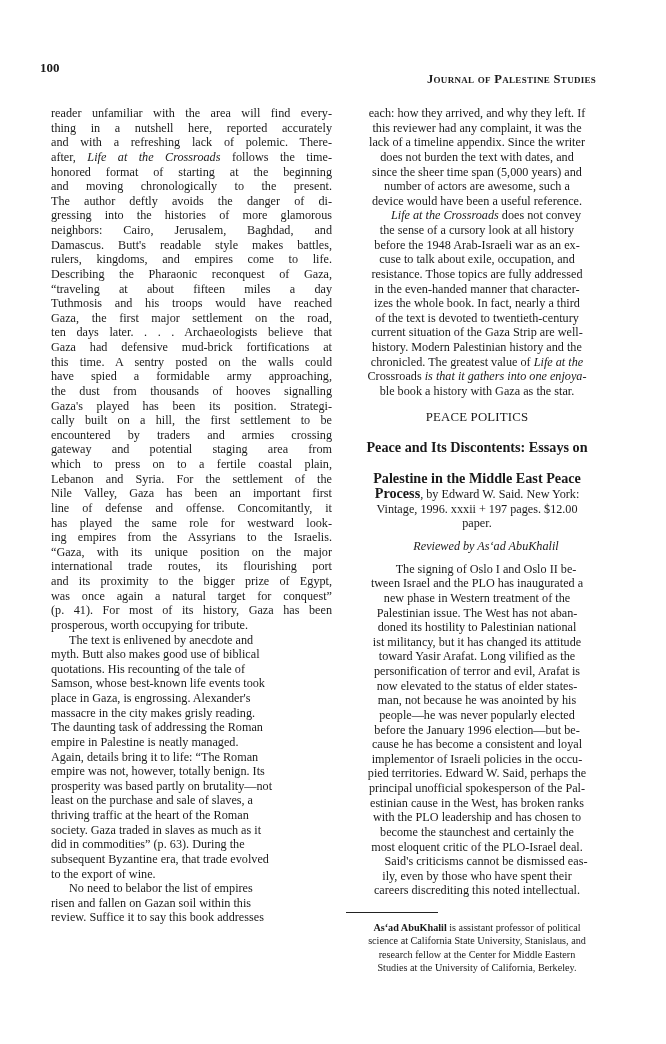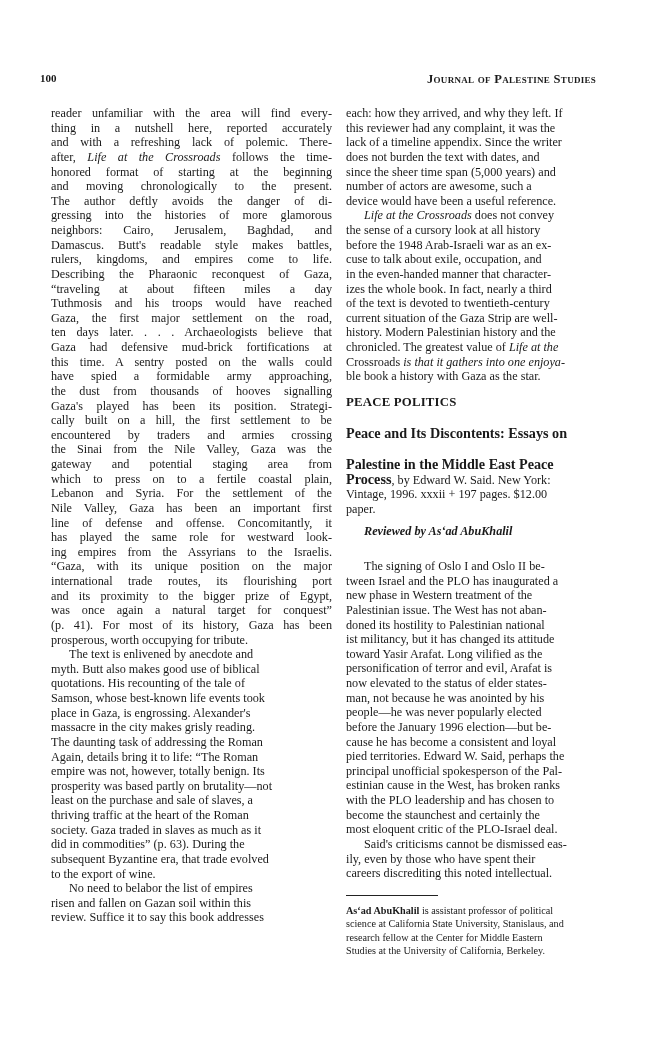--- a/index.html
+++ b/index.html
@@ -1,29 +1,29 @@
 <!DOCTYPE html>
 <html><head>
 <meta charset="utf-8">
 <style>
   html, body { margin: 0; padding: 0; background: #ffffff; }
   body { width: 666px; height: 1044px; position: relative; overflow: hidden;
          font-family: "Liberation Serif", "DejaVu Serif", serif; color: #1a1a1a; }
-  .pgnum { position: absolute; left: 40px; top: 72px; font-weight: bold; font-size: 11px; }
+  .pgnum { position: absolute; left: 40px; top: 60px; font-weight: bold; font-size: 13px; }
   .runhead { position: absolute; left: 427px; top: 72px; font-size: 12.5px; font-weight: bold;
              font-variant: small-caps; letter-spacing: 0.3px; }
-  .col { position: absolute; top: 106px; font-size: 12.2px; line-height: 14.62px; }
+  .col { position: absolute; top: 106px; font-size: 12.2px; line-height: 14.62px; text-align: center; }
   .left { left: 51px; width: 281px; text-align: justify; }
   .right { left: 346px; width: 262px; }
   .line { display: block; white-space: nowrap; }
   .left .line.j { text-align: justify; text-align-last: justify; white-space: normal; }
   .ind { padding-left: 18px; }
-  .sec { font-weight: bold; font-size: 12.8px; margin-top: 11px; margin-bottom: 10px; letter-spacing: 0.2px; }
+  .sec { font-weight: normal; font-size: 12.8px; margin-top: 11px; margin-bottom: 10px; letter-spacing: 0.2px; }
   .btitle { font-weight: bold; font-size: 14.2px; line-height: 15px; margin-top: 16px; }
-  .rev { font-weight: bold; font-style: italic; padding-left: 18px; margin-top: 8px; margin-bottom: 20px; }
+  .rev { font-weight: normal; font-style: italic; padding-left: 18px; margin-top: 8px; margin-bottom: 8px; }
   .rule { width: 92px; border-top: 1px solid #222; margin-top: 14px; margin-bottom: 8px; }
   .fn { font-size: 10.2px; line-height: 13.4px; }
   .fn b { font-weight: bold; }
   i { }
 </style>
 </head>
 <body>
 
 <div class="pgnum">100</div>
 <div class="runhead">Journal of Palestine Studies</div>
@@ -46,21 +46,20 @@
       <span class="line j">Tuthmosis and his troops would have reached</span>
       <span class="line j">Gaza, the first major settlement on the road,</span>
       <span class="line j">ten days later. . . . Archaeologists believe that</span>
       <span class="line j">Gaza had defensive mud-brick fortifications at</span>
       <span class="line j">this time. A sentry posted on the walls could</span>
       <span class="line j">have spied a formidable army approaching,</span>
       <span class="line j">the dust from thousands of hooves signalling</span>
       <span class="line j">Gaza's played has been its position. Strategi-</span>
       <span class="line j">cally built on a hill, the first settlement to be</span>
       <span class="line j">encountered by traders and armies crossing</span>
-      <span class="line j">the Sinai from the Nile Valley, Gaza was the</span>
       <span class="line j">gateway and potential staging area from</span>
       <span class="line j">which to press on to a fertile coastal plain,</span>
       <span class="line j">Lebanon and Syria. For the settlement of the</span>
       <span class="line j">Nile Valley, Gaza has been an important first</span>
       <span class="line j">line of defense and offense. Concomitantly, it</span>
       <span class="line j">has played the same role for westward look-</span>
       <span class="line j">ing empires from the Assyrians to the Israelis.</span>
       <span class="line j">“Gaza, with its unique position on the major</span>
       <span class="line j">international trade routes, its flourishing port</span>
       <span class="line j">and its proximity to the bigger prize of Egypt,</span>
@@ -69,20 +68,21 @@
       <span class="line">prosperous, worth occupying for tribute.</span>
     </div>
   <div>
       <span class="line ind">The text is enlivened by anecdote and</span>
       <span class="line">myth. Butt also makes good use of biblical</span>
       <span class="line">quotations. His recounting of the tale of</span>
       <span class="line">Samson, whose best-known life events took</span>
       <span class="line">place in Gaza, is engrossing. Alexander's</span>
       <span class="line">massacre in the city makes grisly reading.</span>
       <span class="line">The daunting task of addressing the Roman</span>
+      <span class="line">empire in Palestine is neatly managed.</span>
       <span class="line">Again, details bring it to life: “The Roman</span>
       <span class="line">empire was not, however, totally benign. Its</span>
       <span class="line">prosperity was based partly on brutality—not</span>
       <span class="line">least on the purchase and sale of slaves, a</span>
       <span class="line">thriving traffic at the heart of the Roman</span>
       <span class="line">society. Gaza traded in slaves as much as it</span>
       <span class="line">did in commodities” (p. 63). During the</span>
       <span class="line">subsequent Byzantine era, that trade evolved</span>
       <span class="line">to the export of wine.</span>
     </div>
@@ -101,20 +101,21 @@
       <span class="line">does not burden the text with dates, and</span>
       <span class="line">since the sheer time span (5,000 years) and</span>
       <span class="line">number of actors are awesome, such a</span>
       <span class="line">device would have been a useful reference.</span>
     </div>
   <div>
       <span class="line ind"><i>Life at the Crossroads</i> does not convey</span>
       <span class="line">the sense of a cursory look at all history</span>
       <span class="line">before the 1948 Arab-Israeli war as an ex-</span>
       <span class="line">cuse to talk about exile, occupation, and</span>
+      <span class="line">resistance. Those topics are fully addressed</span>
       <span class="line">in the even-handed manner that character-</span>
       <span class="line">izes the whole book. In fact, nearly a third</span>
       <span class="line">of the text is devoted to twentieth-century</span>
       <span class="line">current situation of the Gaza Strip are well-</span>
       <span class="line">history. Modern Palestinian history and the</span>
       <span class="line">chronicled. The greatest value of <i>Life at the</i></span>
       <span class="line">Crossroads<i> is that it gathers into one enjoya-</i></span>
       <span class="line">ble book a history with Gaza as the star.</span>
     </div>
   <div class="sec">PEACE POLITICS</div>
@@ -133,20 +134,21 @@
       <span class="line">Palestinian issue. The West has not aban-</span>
       <span class="line">doned its hostility to Palestinian national</span>
       <span class="line">ist militancy, but it has changed its attitude</span>
       <span class="line">toward Yasir Arafat. Long vilified as the</span>
       <span class="line">personification of terror and evil, Arafat is</span>
       <span class="line">now elevated to the status of elder states-</span>
       <span class="line">man, not because he was anointed by his</span>
       <span class="line">people—he was never popularly elected</span>
       <span class="line">before the January 1996 election—but be-</span>
       <span class="line">cause he has become a consistent and loyal</span>
+      <span class="line">implementor of Israeli policies in the occu-</span>
       <span class="line">pied territories. Edward W. Said, perhaps the</span>
       <span class="line">principal unofficial spokesperson of the Pal-</span>
       <span class="line">estinian cause in the West, has broken ranks</span>
       <span class="line">with the PLO leadership and has chosen to</span>
       <span class="line">become the staunchest and certainly the</span>
       <span class="line">most eloquent critic of the PLO-Israel deal.</span>
     </div>
   <div>
       <span class="line ind">Said's criticisms cannot be dismissed eas-</span>
       <span class="line">ily, even by those who have spent their</span>

